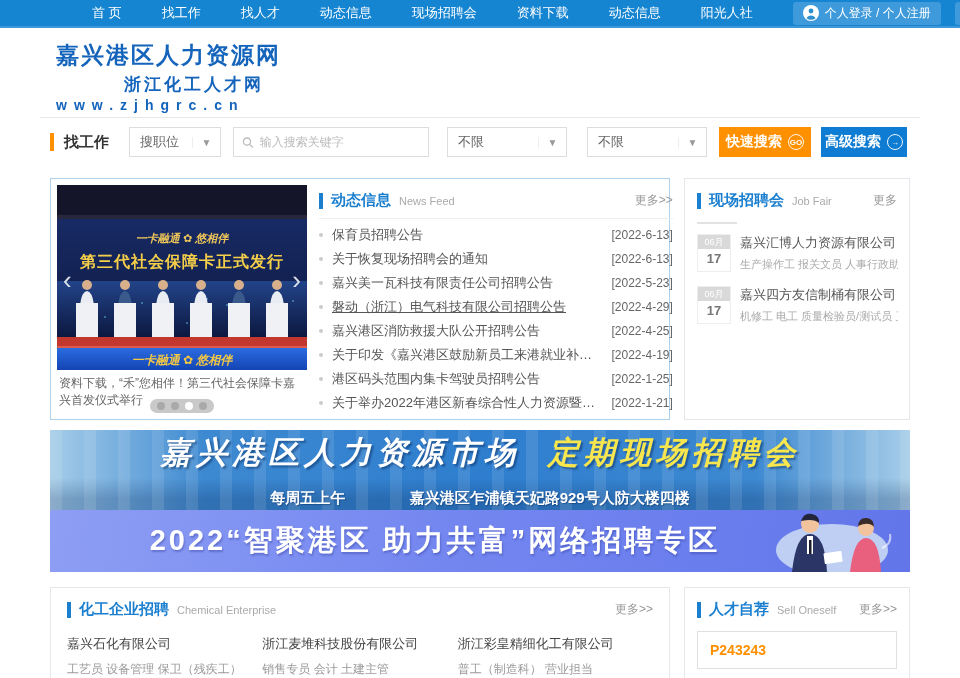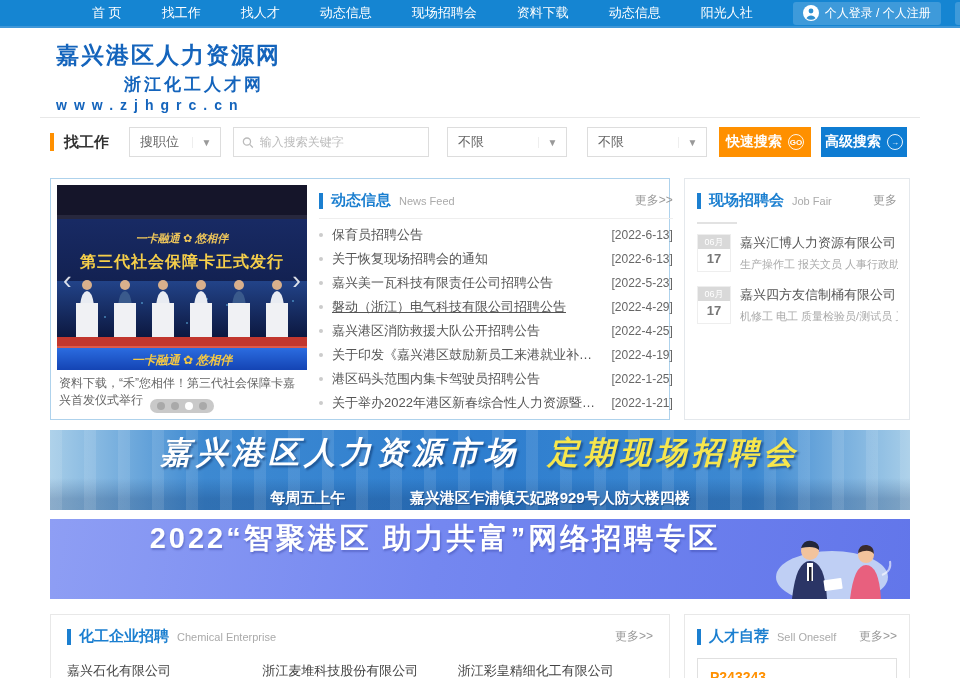--- a/index.html
+++ b/index.html
@@ -92,23 +92,23 @@
   .banner1::before { content:""; position:absolute; inset:0;
     background:repeating-linear-gradient(90deg, rgba(255,255,255,.10) 0 12px, rgba(255,255,255,0) 12px 34px),
                linear-gradient(0deg, rgba(10,40,90,.25) 0 14%, rgba(255,255,255,0) 40%); }
   .b1-line1 { position:relative; font-size:31px; font-weight:bold; font-style:italic;
     letter-spacing:5px; text-shadow:2px 2px 2px rgba(0,30,80,.45); white-space:nowrap; }
   .b1-white { color:#fff; } .b1-yellow { color:#f7e64d; margin-left:14px; }
   .b1-line2 { position:relative; margin-top:15px; font-size:15px; font-weight:bold; color:#fff;
     text-shadow:1px 1px 1px rgba(0,30,80,.4); }
   .b1-line2 .gap { display:inline-block; width:56px; }
 
-  .banner2 { margin-top:9px; height:80px; position:relative; overflow:hidden;
+  .banner2 { height:62px; position:relative; overflow:hidden;
     background:linear-gradient(100deg,#8e9ef4 0%,#7487f0 45%,#6276ea 100%);
-    display:flex; align-items:flex-start; justify-content:center; }
+    display:flex; align-items:center; justify-content:center; }
   .b2-title { font-size:29px; font-weight:bold; color:#fff; letter-spacing:3px;
     text-shadow:1px 2px 2px rgba(40,50,140,.35); white-space:nowrap; margin-right:90px; }
   .b2-illu { position:absolute; right:6px; bottom:0; }
 
   
   .bottom-row { display:flex; margin-top:15px; gap:14px; }
   .chem { width:620px; border:1px solid #e8e8e8; padding:12px 16px; height:120px; }
   .chem-grid { display:flex; margin-top:16px; }
   .chem-col { width:200px; }
   .chem-name { font-size:13px; color:#444; white-space:nowrap; cursor:pointer; }

